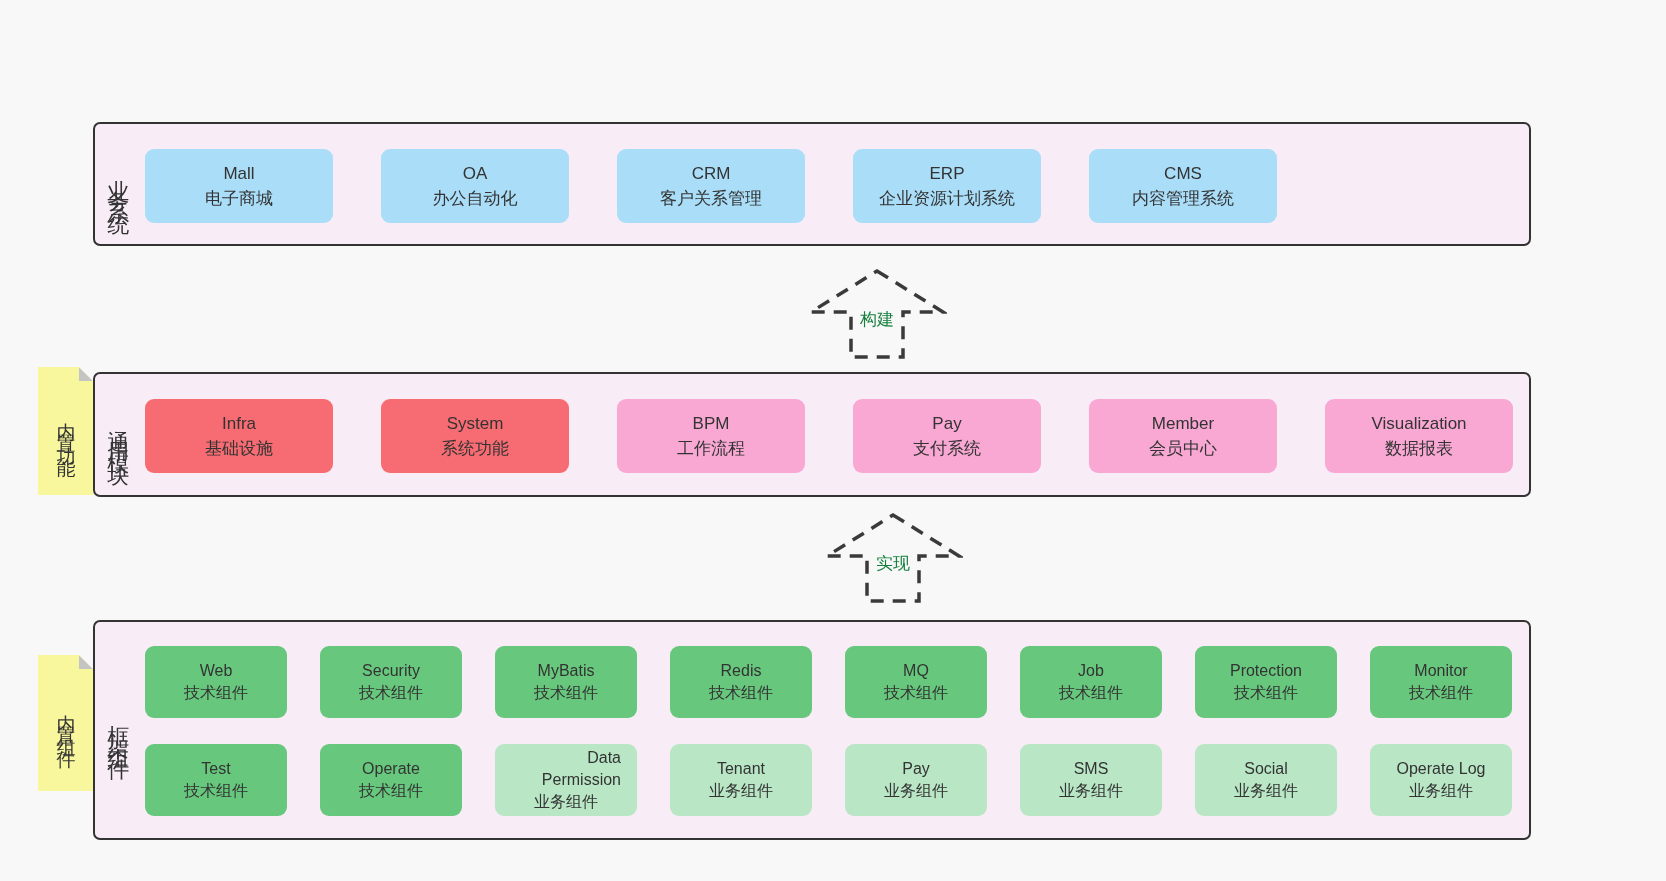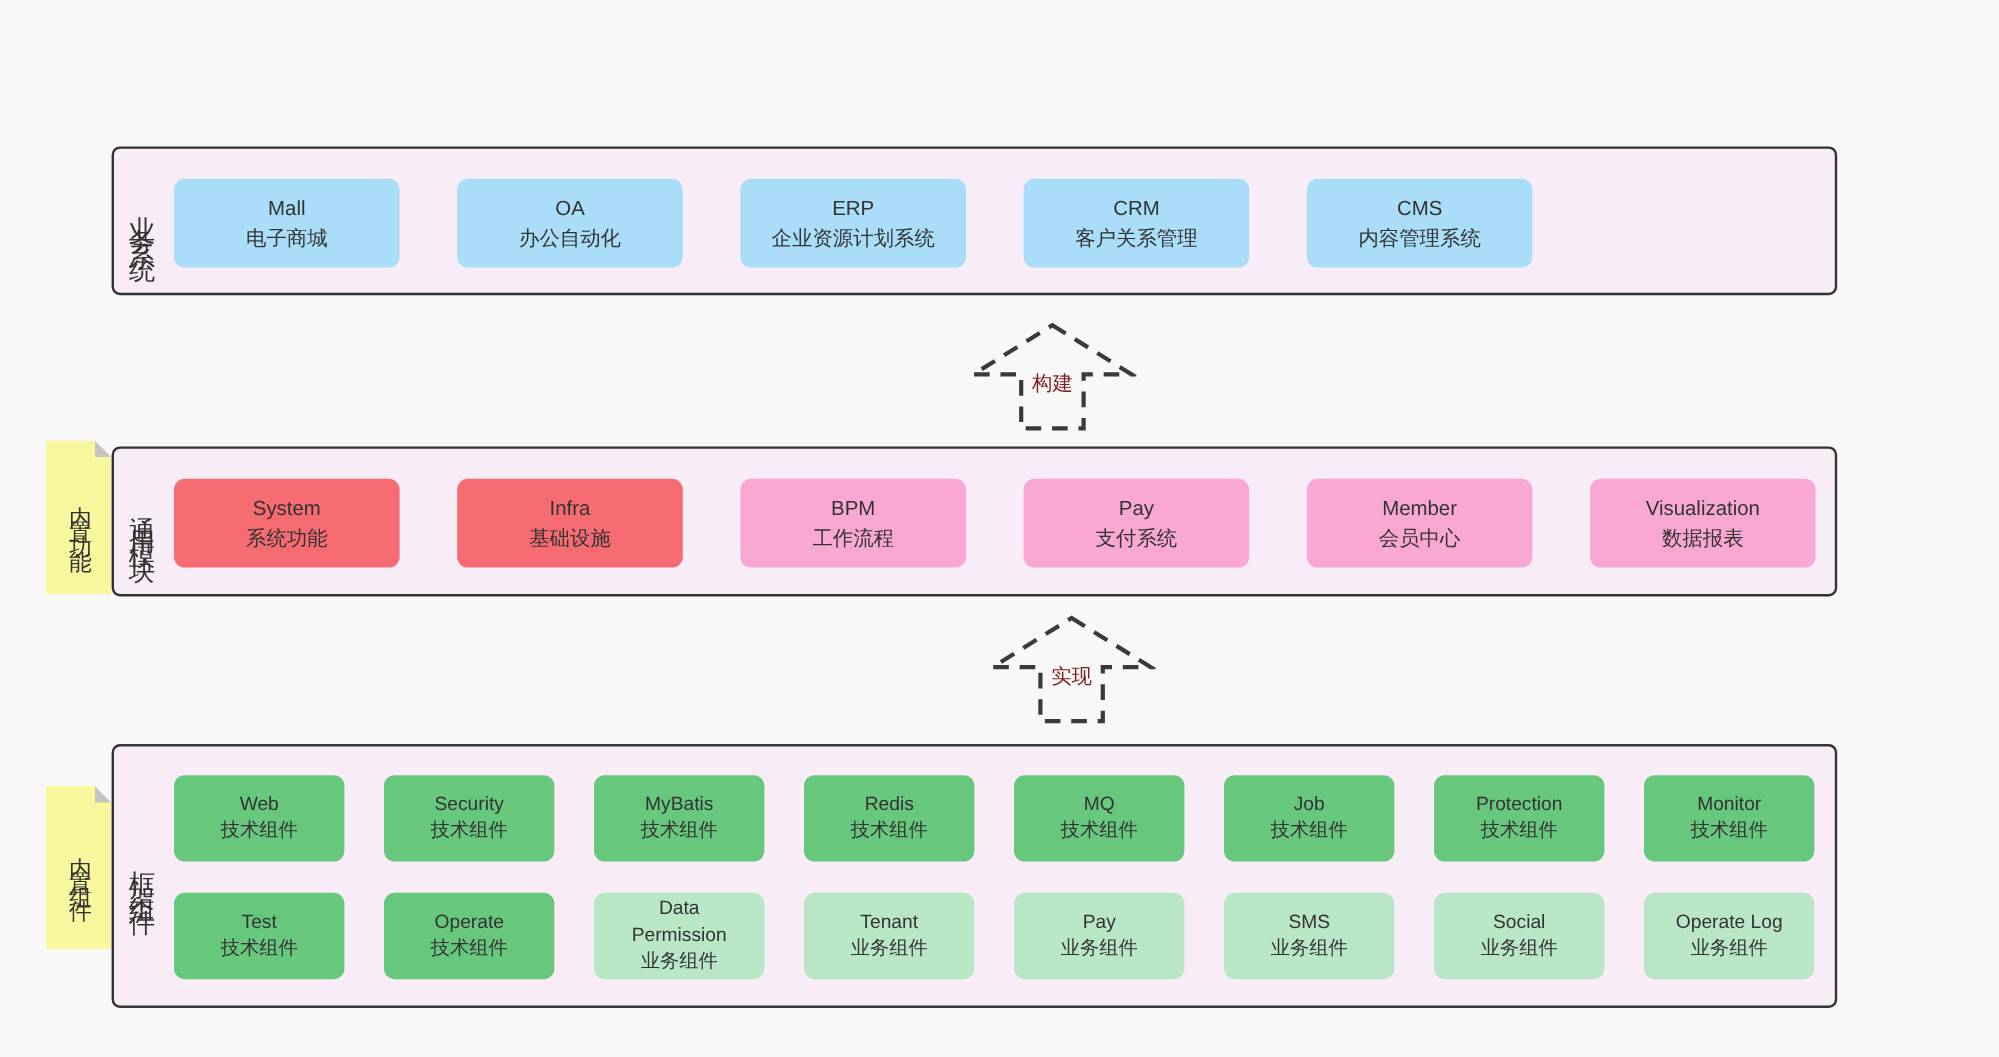--- a/index.html
+++ b/index.html
@@ -53,21 +53,21 @@
     grid-template-columns:repeat(8,142px);
     column-gap:33px;
     row-gap:26px;
   }
   .box{
     box-sizing:border-box;
     width:188px;height:74px;
     border-radius:9px;
     display:flex;flex-direction:column;
     align-items:center;justify-content:center;
-    text-align:center;
+    text-align:right;
     font-size:17px;line-height:25px;
     color:#333;
   }
   .box.small{
     width:142px;height:72px;
     font-size:16px;line-height:22px;
     padding:0 16px;
   }
   .blue{background:#a9ddf8;}
   .red{background:#f76c72;}
@@ -99,21 +99,21 @@
   #arrow-implement{left:823px;top:512px;text-decoration:underline;}
   .arrow svg{display:block;width:100%;height:100%;}
   .arrow-label{
     position:absolute;
     left:50%;top:40px;
     transform:translateX(-50%);
     background:#f8f8f8;
     padding:0 3px;
     font-size:17px;
     white-space:nowrap;
-    color:#7f1d1d;
+    color:#15803d;
   }
 </style>
 </head>
 <body>
 
 <div id="stage">
 
   <div class="band" id="band-business">
     <div class="band-label">
       <span class="vtext">业务系统</span>
@@ -121,26 +121,26 @@
     <div class="boxes">
       <div class="box blue">
         <span>Mall</span>
         <span>电子商城</span>
       </div>
       <div class="box blue">
         <span>OA</span>
         <span>办公自动化</span>
       </div>
       <div class="box blue">
+        <span>CRM</span>
+        <span>客户关系管理</span>
+      </div>
+      <div class="box blue">
         <span>ERP</span>
         <span>企业资源计划系统</span>
-      </div>
-      <div class="box blue">
-        <span>CRM</span>
-        <span>客户关系管理</span>
       </div>
       <div class="box blue">
         <span>CMS</span>
         <span>内容管理系统</span>
       </div>
     </div>
   </div>
 
   <div class="arrow" id="arrow-build">
     <svg viewBox="0 0 140 92">
@@ -153,26 +153,26 @@
     <span class="fold"></span>
     <span class="vtext">内置功能</span>
   </div>
 
   <div class="band" id="band-modules">
     <div class="band-label">
       <span class="vtext">通用模块</span>
     </div>
     <div class="boxes">
       <div class="box red">
+        <span>Infra</span>
+        <span>基础设施</span>
+      </div>
+      <div class="box red">
         <span>System</span>
         <span>系统功能</span>
-      </div>
-      <div class="box red">
-        <span>Infra</span>
-        <span>基础设施</span>
       </div>
       <div class="box pink">
         <span>BPM</span>
         <span>工作流程</span>
       </div>
       <div class="box pink">
         <span>Pay</span>
         <span>支付系统</span>
       </div>
       <div class="box pink">

